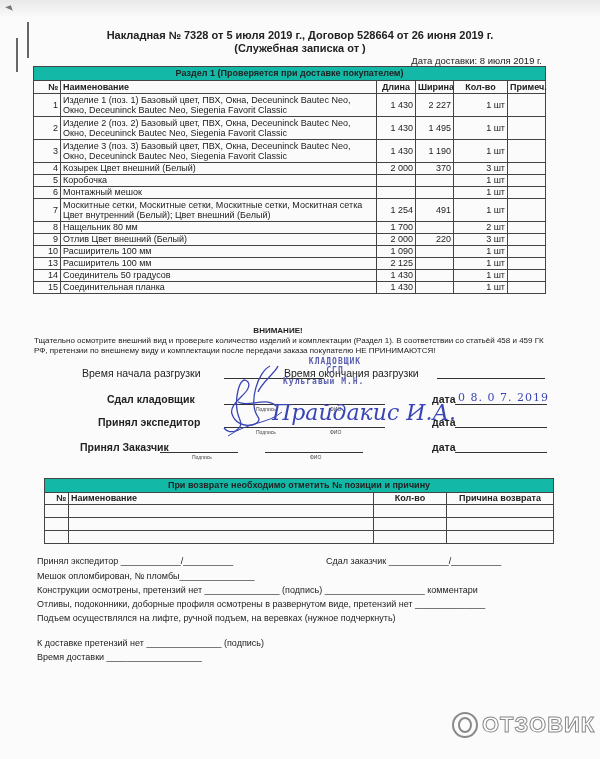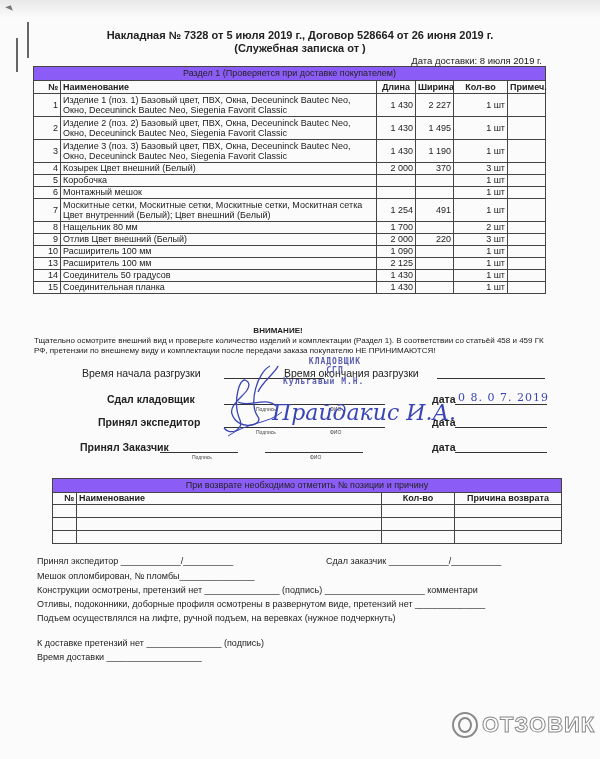--- a/index.html
+++ b/index.html
@@ -18,41 +18,41 @@
   .margin-bar { background:#666; width:2px; }
 
   .title { left:0; width:600px; top:29px; text-align:center; font-weight:bold; font-size:11px; line-height:13px; }
   .subtitle { left:0; width:600px; top:42px; text-align:center; font-weight:bold; font-size:11px; }
   .delivery-date { right:58px; top:55px; font-size:9.5px; }
 
   table.main { position:absolute; left:33px; top:66px; width:512px; border-collapse:collapse;
     border:1.6px solid #222; font-size:9px; table-layout:fixed; }
   table.main td, table.main th { border:1px solid #444; padding:0 2px; line-height:10.5px; vertical-align:middle; }
   table.main th { font-weight:bold; text-align:center; }
-  .section-head { background:#8b5cf6; font-weight:normal; text-align:center; height:13px; }
+  .section-head { background:#14b8a6; font-weight:bold; text-align:center; height:13px; }
   .hdr th { height:12px; }
   .hdr th.name-h { text-align:left; }
   td.num { text-align:right; }
   td.val { text-align:right; }
   td.qty { text-align:right; }
   tr.r1 td { height:11px; }
   tr.r2 td { height:22px; }
 
   .warn-title { left:0; width:556px; top:326px; text-align:center; font-weight:bold; font-size:8px; }
   .warn-text { left:34px; top:336px; width:520px; font-size:8px; line-height:10px; }
 
   .sig-label { font-size:10.5px; }
   .sig-label.b { font-weight:bold; }
   .line { position:absolute; border-bottom:1px solid #333; height:0; }
   .caption { font-size:5px; color:#444; position:absolute; }
 
   .stamp { color:#5b5fb0; font-family:"DejaVu Sans Mono", monospace; font-weight:bold; font-size:8px; letter-spacing:1px; }
   .hand { color:#3a45b5; font-family:"DejaVu Serif", serif; font-style:italic; }
 
-  table.ret { position:absolute; left:52px; top:478px; width:509px; border-collapse:collapse;
+  table.ret { position:absolute; left:44px; top:478px; width:509px; border-collapse:collapse;
     border:1.6px solid #222; font-size:9px; table-layout:fixed; }
   table.ret td, table.ret th { border:1px solid #444; padding:0 2px; line-height:11px; }
   table.ret th { font-weight:bold; text-align:center; }
   table.ret tr.rt td { height:12px; }
 
   .foot { font-size:9px; position:absolute; left:37px; }
   .logo { left:452px; top:712px; display:flex; align-items:center; color:#fff;
     -webkit-text-stroke:1px #8a8a8a; font-weight:bold; font-size:22px; letter-spacing:1px; }
   .logo-ring { width:22px; height:22px; border:2px solid #8a8a8a; border-radius:50%; margin-right:4px;
     display:flex; align-items:center; justify-content:center; }

